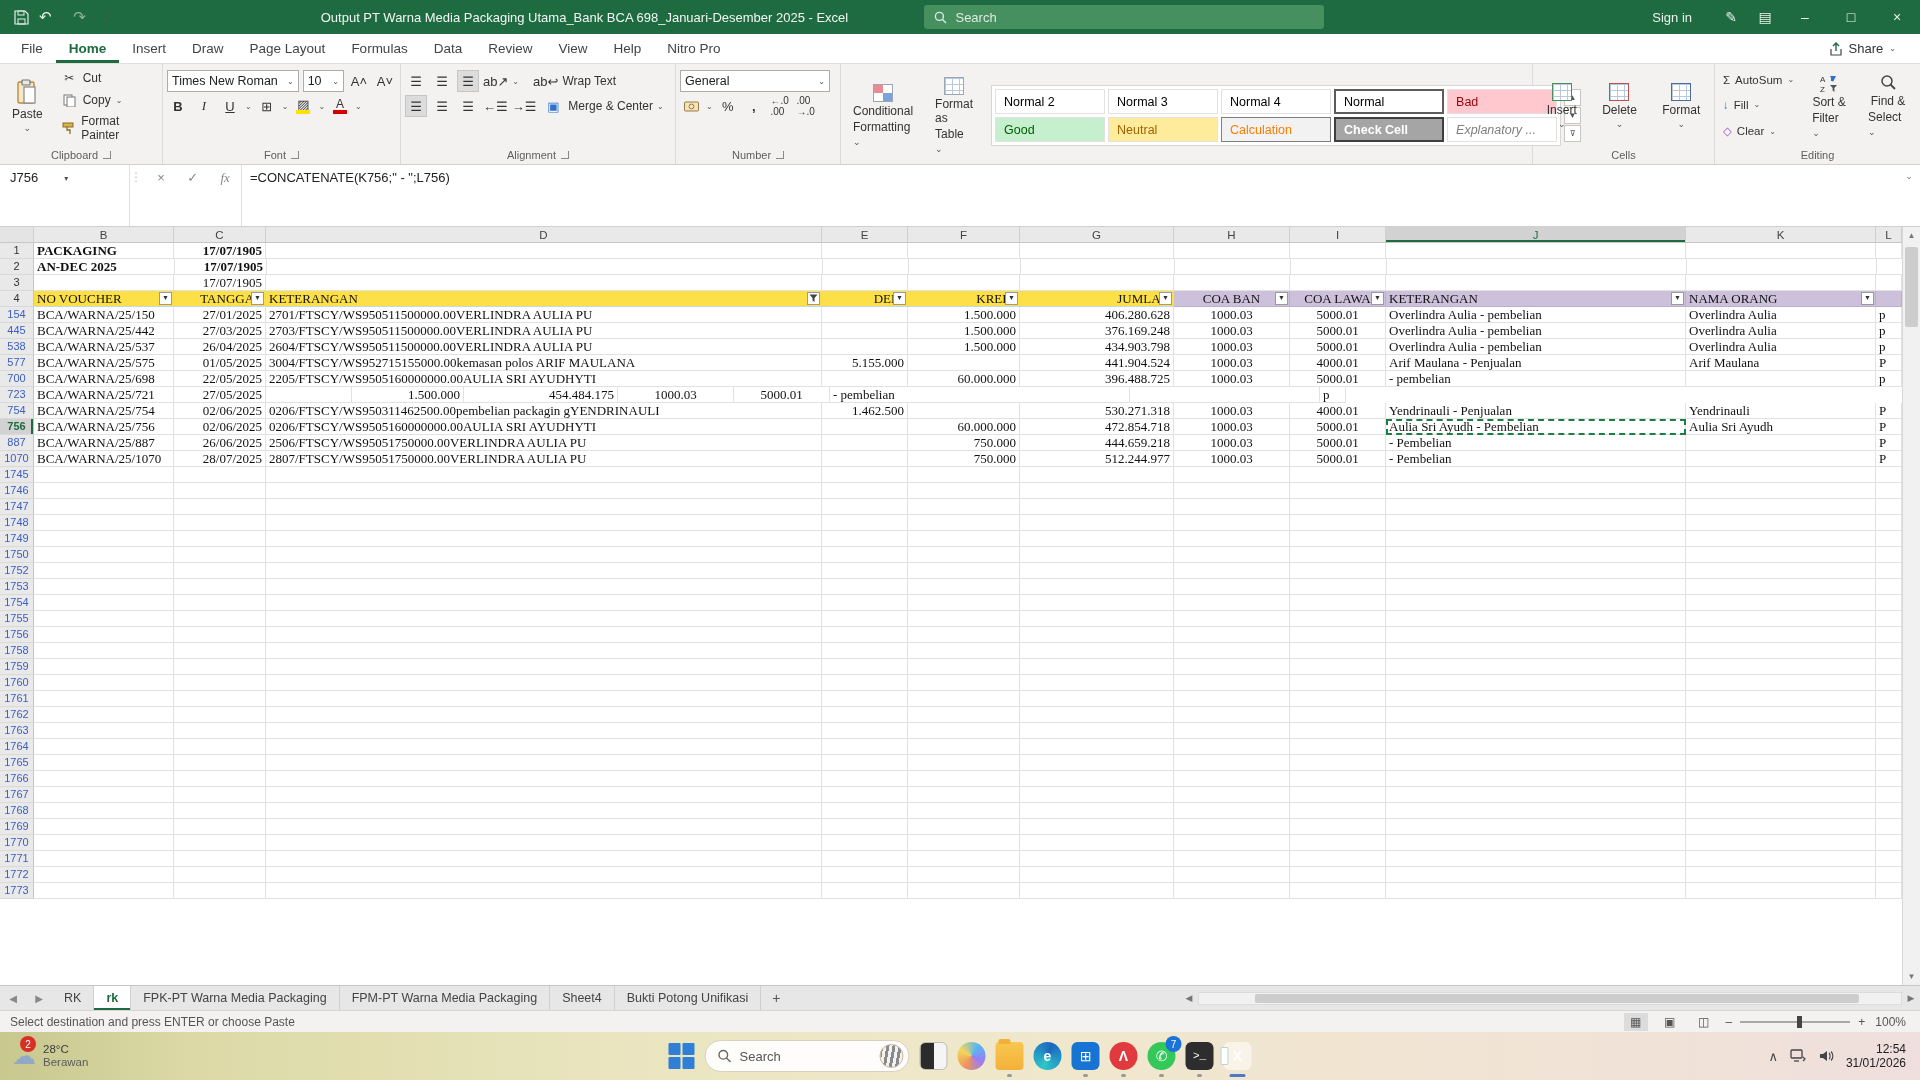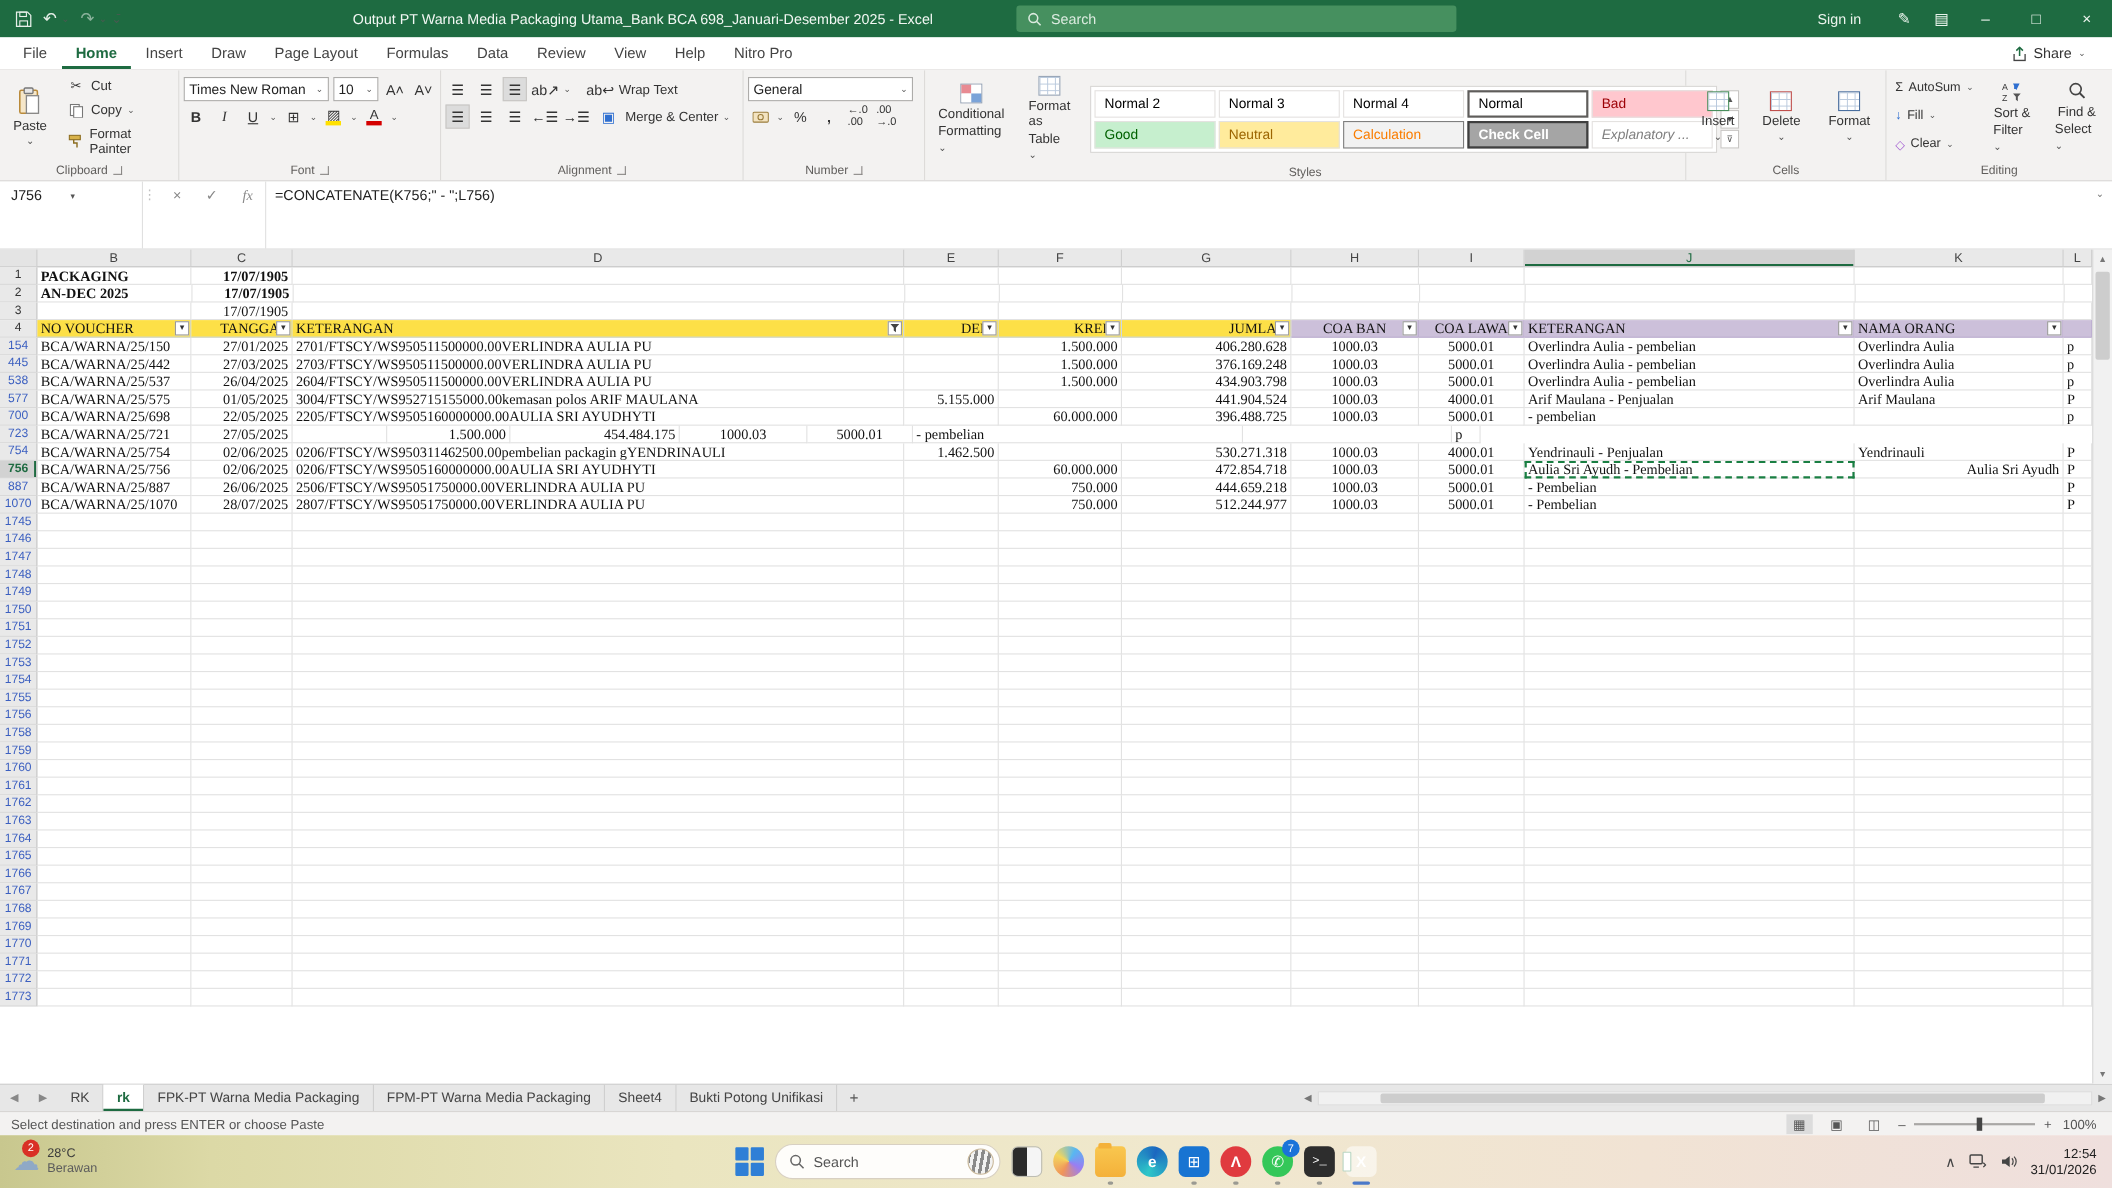--- a/index.html
+++ b/index.html
@@ -382,23 +382,20 @@
               <div class="stylecell sg-expl">Explanatory ...</div>
             </div>
           </div>
         <div class="galcol">
           <span class="galnav">▲</span>
           <span class="galnav">▼</span>
           <span class="galnav">⊽</span>
         </div>
       </div>
     </div>
-    <div class="rg-label">
-        <span>Styles</span>
-      </div>
   </div>
 
   <div class="rgroup" style="width:182px">
     <div class="rg-body" style="justify-content:space-around">
       <div class="bigbtn">
         <span class="minigrid ni" style="border-color:#4a8f5d">
             <i></i>
           </span>
         <span>Insert</span>
           <span class="chv ni">⌄</span>
@@ -663,21 +660,21 @@
         <div class="rn sel">756</div>
         <div class="cell" style="width: 140px;">BCA/WARNA/25/756</div>
         <div class="cell ar" style="width: 92px;">02/06/2025</div>
         <div class="cell" style="width: 556px;">0206/FTSCY/WS9505160000000.00AULIA SRI AYUDHYTI</div>
         <div class="cell ar" style="width: 86px;"></div>
         <div class="cell ar" style="width: 112px;">60.000.000</div>
         <div class="cell ar" style="width: 154px;">472.854.718</div>
         <div class="cell ac" style="width: 116px;">1000.03</div>
         <div class="cell ac" style="width: 96px;">5000.01</div>
         <div class="cell marquee" style="width: 300px;">Aulia Sri Ayudh - Pembelian</div>
-        <div class="cell" style="width: 190px; text-align: right;">Aulia Sri Ayudh</div>
+        <div class="cell" style="width: 190px;">Aulia Sri Ayudh</div>
         <div class="cell" style="width: 26px;">P</div>
       </div>
       <div class="grow">
         <div class="rn">887</div>
         <div class="cell" style="width: 140px;">BCA/WARNA/25/887</div>
         <div class="cell ar" style="width: 92px;">26/06/2025</div>
         <div class="cell" style="width: 556px;">2506/FTSCY/WS95051750000.00VERLINDRA AULIA PU</div>
         <div class="cell ar" style="width: 86px;"></div>
         <div class="cell ar" style="width: 112px;">750.000</div>
         <div class="cell ar" style="width: 154px;">444.659.218</div>
@@ -766,34 +763,20 @@
         <div class="cell ar" style="width: 112px;"></div>
         <div class="cell ar" style="width: 154px;"></div>
         <div class="cell ac" style="width: 116px;"></div>
         <div class="cell ac" style="width: 96px;"></div>
         <div class="cell" style="width: 300px;"></div>
         <div class="cell" style="width: 190px;"></div>
         <div class="cell" style="width: 26px;"></div>
       </div>
       <div class="grow">
         <div class="rn">1750</div>
-        <div class="cell" style="width: 140px;"></div>
-        <div class="cell ar" style="width: 92px;"></div>
-        <div class="cell" style="width: 556px;"></div>
-        <div class="cell ar" style="width: 86px;"></div>
-        <div class="cell ar" style="width: 112px;"></div>
-        <div class="cell ar" style="width: 154px;"></div>
-        <div class="cell ac" style="width: 116px;"></div>
-        <div class="cell ac" style="width: 96px;"></div>
-        <div class="cell" style="width: 300px;"></div>
-        <div class="cell" style="width: 190px;"></div>
-        <div class="cell" style="width: 26px;"></div>
-      </div>
-      <div class="grow">
-        <div class="rn">1751</div>
         <div class="cell" style="width: 140px;"></div>
         <div class="cell ar" style="width: 92px;"></div>
         <div class="cell" style="width: 556px;"></div>
         <div class="cell ar" style="width: 86px;"></div>
         <div class="cell ar" style="width: 112px;"></div>
         <div class="cell ar" style="width: 154px;"></div>
         <div class="cell ac" style="width: 116px;"></div>
         <div class="cell ac" style="width: 96px;"></div>
         <div class="cell" style="width: 300px;"></div>
         <div class="cell" style="width: 190px;"></div>

